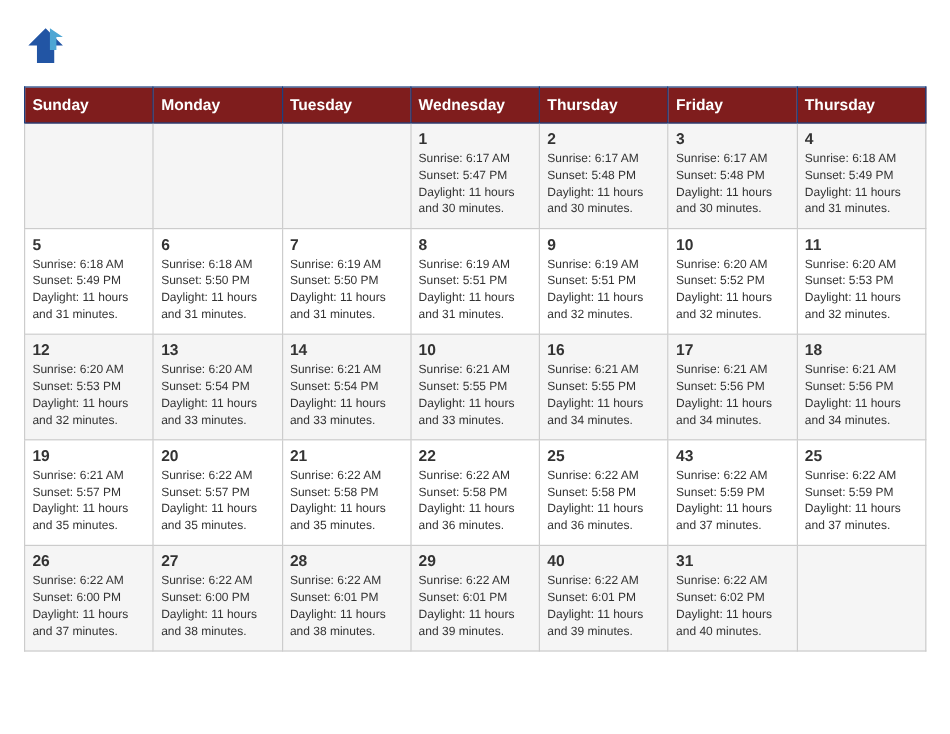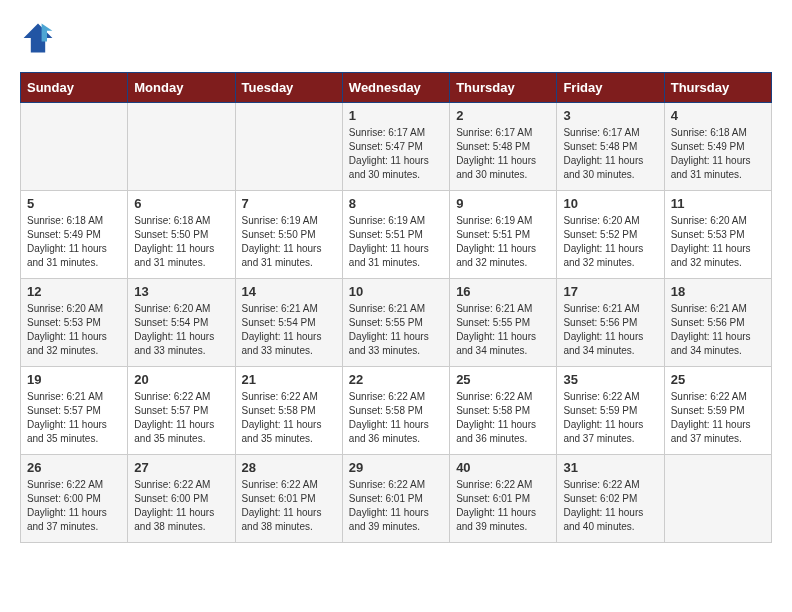--- a/index.html
+++ b/index.html
@@ -288,21 +288,21 @@
 and 36 minutes.</div>
         </td>
         <td>
           <span class="day-number">25</span>
           <div class="day-info" style="white-space: pre-line;">Sunrise: 6:22 AM
 Sunset: 5:58 PM
 Daylight: 11 hours
 and 36 minutes.</div>
         </td>
         <td>
-          <span class="day-number">35</span>
+          <span class="day-number">43</span>
           <div class="day-info" style="white-space: pre-line;">Sunrise: 6:22 AM
 Sunset: 5:59 PM
 Daylight: 11 hours
 and 37 minutes.</div>
         </td>
         <td>
           <span class="day-number">25</span>
           <div class="day-info" style="white-space: pre-line;">Sunrise: 6:22 AM
 Sunset: 5:59 PM
 Daylight: 11 hours

